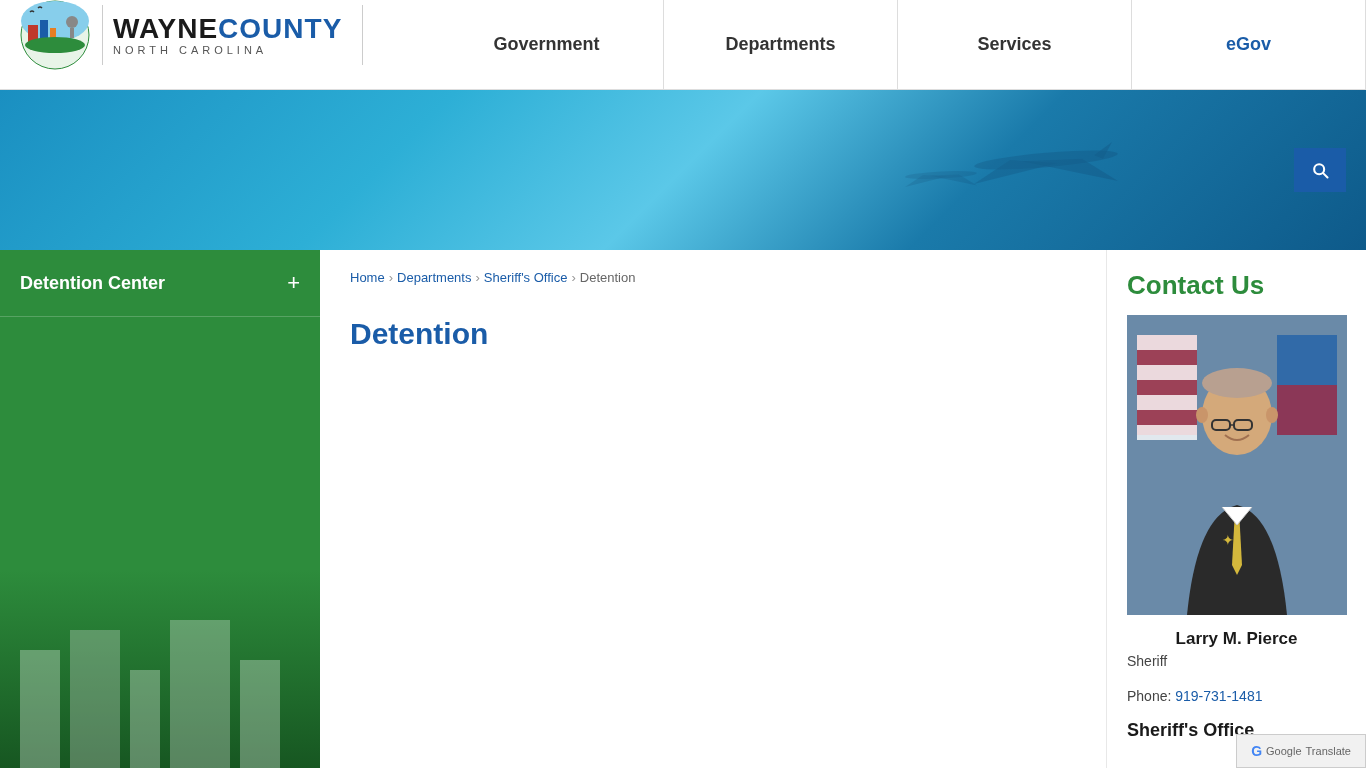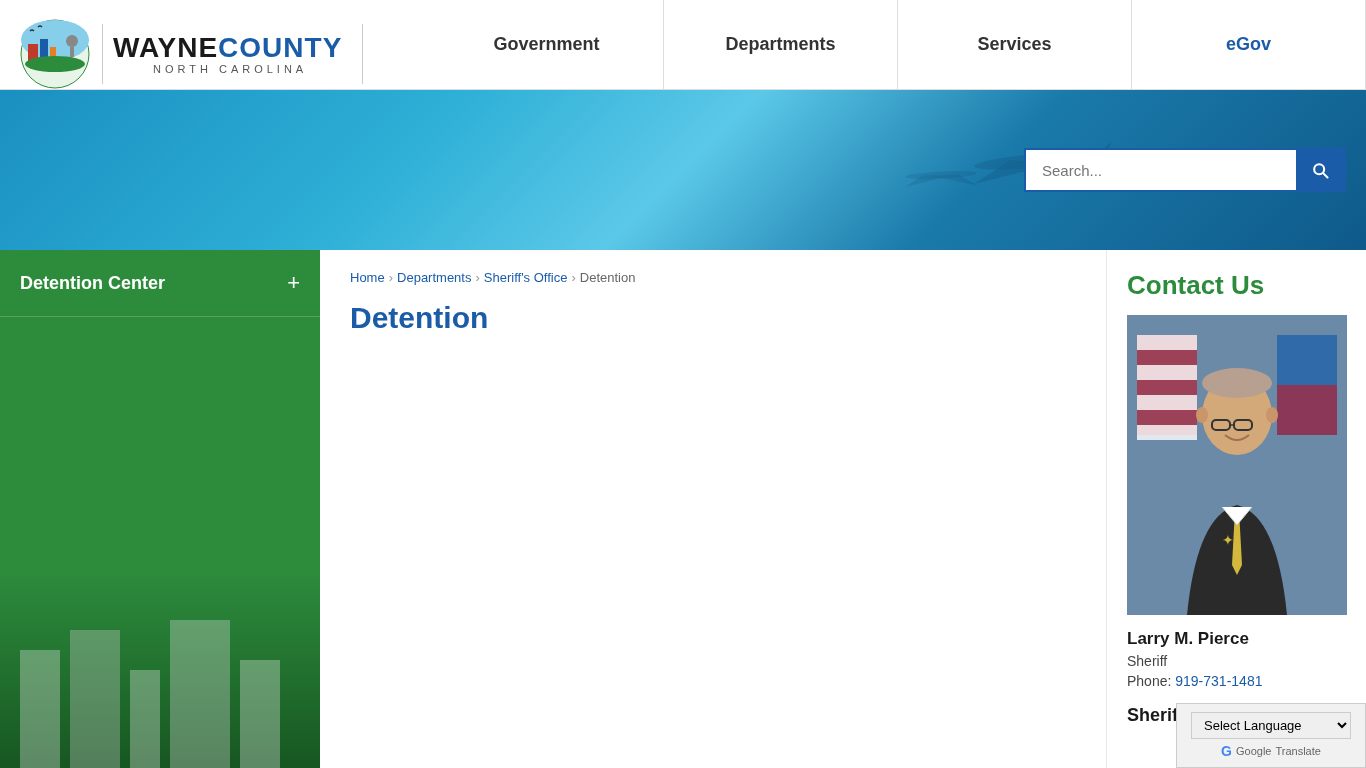--- a/index.html
+++ b/index.html
@@ -1,21 +1,21 @@
 <!DOCTYPE html>
 <html><head>
   <meta charset="utf-8">
   <style>
     * { margin: 0; padding: 0; box-sizing: border-box; }
     body { font-family: Arial, sans-serif; font-size: 14px; color: #333; background: #fff; width: 1366px; }
 
     
     #header {
       display: flex;
-      align-items: flex-end;
+      align-items: flex-start;
       background: #fff;
       height: 90px;
       border-bottom: 1px solid #ddd;
     }
     #logo-area {
       display: flex;
       align-items: center;
       padding: 0 20px;
       width: 430px;
       flex-shrink: 0;
@@ -36,21 +36,20 @@
       letter-spacing: 1px;
     }
     #logo-name span.county {
       color: #1a5ca8;
     }
     #logo-sub {
       font-size: 11px;
       letter-spacing: 4px;
       color: #555;
       margin-top: 2px;
-      margin-left: 40px;
     }
     #logo-divider {
       width: 1px;
       height: 60px;
       background: #ccc;
       margin-right: 0;
     }
 
     
     #main-nav {
@@ -163,21 +162,21 @@
     #page-main {
       flex: 1;
       padding: 20px 30px;
       background: #fff;
     }
 
     
     #breadcrumb {
       font-size: 13px;
       color: #666;
-      margin-bottom: 16px;
+      margin-bottom: 32px;
       display: flex;
       align-items: center;
       gap: 4px;
     }
     .breadcrumb-link {
       color: #1a5ca8;
       cursor: pointer;
       text-decoration: none;
     }
     .breadcrumb-sep { color: #999; }
@@ -214,25 +213,26 @@
       margin-bottom: 14px;
       display: flex;
       align-items: flex-end;
       justify-content: center;
     }
     #sheriff-name {
       font-size: 17px;
       font-weight: 700;
       color: #1a1a1a;
       margin-bottom: 4px;
+      text-align: center;
     }
     #sheriff-title {
       font-size: 14px;
       color: #444;
-      margin-bottom: 4px;
+      margin-bottom: 19px;
     }
     #sheriff-phone {
       font-size: 14px;
       color: #444;
       margin-bottom: 16px;
     }
     #sheriff-phone a {
       color: #1a5ca8;
       text-decoration: none;
     }
@@ -334,21 +334,20 @@
 
     <g fill="rgba(10,40,80,0.4)" transform="translate(20,60) scale(0.4)">
       <ellipse cx="200" cy="50" rx="120" ry="12" transform="rotate(-3,200,50)"></ellipse>
       <polygon points="140,50 80,90 220,55"></polygon>
       <polygon points="260,48 320,85 160,52"></polygon>
     </g>
   </svg>
 
   <div id="search-overlay">
     <div id="search-box">
-      <input id="search-input" type="text" placeholder="Search..." style="">
       <button id="search-button">
         <svg width="20" height="20" viewBox="0 0 24 24">
           <path d="M21 21l-4.35-4.35M17 11A6 6 0 1 1 5 11a6 6 0 0 1 12 0z" stroke="white" stroke-width="2.5" fill="none" stroke-linecap="round"></path>
         </svg>
       </button>
     </div>
   </div>
 </div>
 
 <div id="content-area">
@@ -440,21 +439,18 @@
     <div id="sheriff-phone">
       <span>Phone: </span><a href="tel:9197311481">919-731-1481</a>
     </div>
 
     <div id="sheriffs-office-title">Sheriff's Office</div>
   </div>
 
 </div>
 
 <div id="translate-bar">
-  <select id="translate-select">
-    <option>Select Language</option>
-  </select>
   <div id="translate-google">
     <span id="google-g">G</span>
     <span>Google</span>
     <span>Translate</span>
   </div>
 </div>
 
 </body></html>

